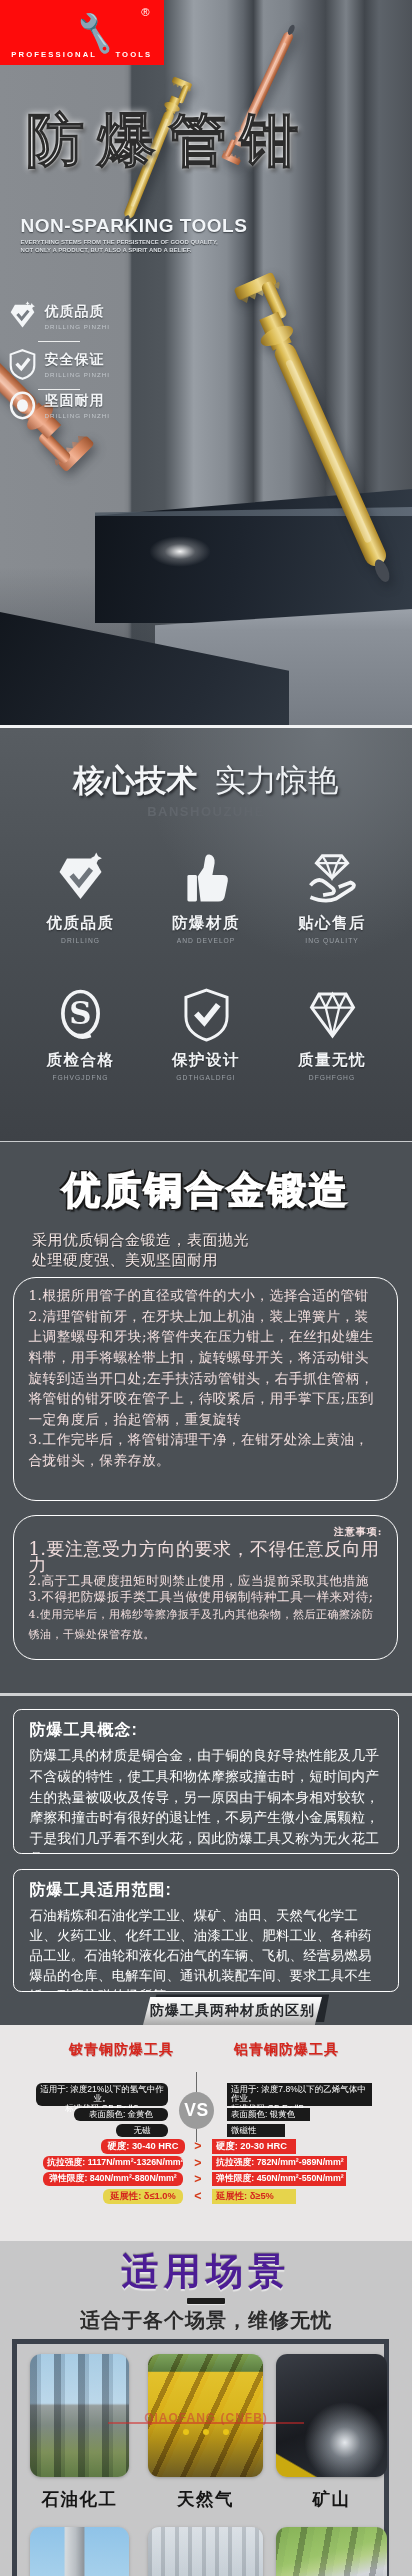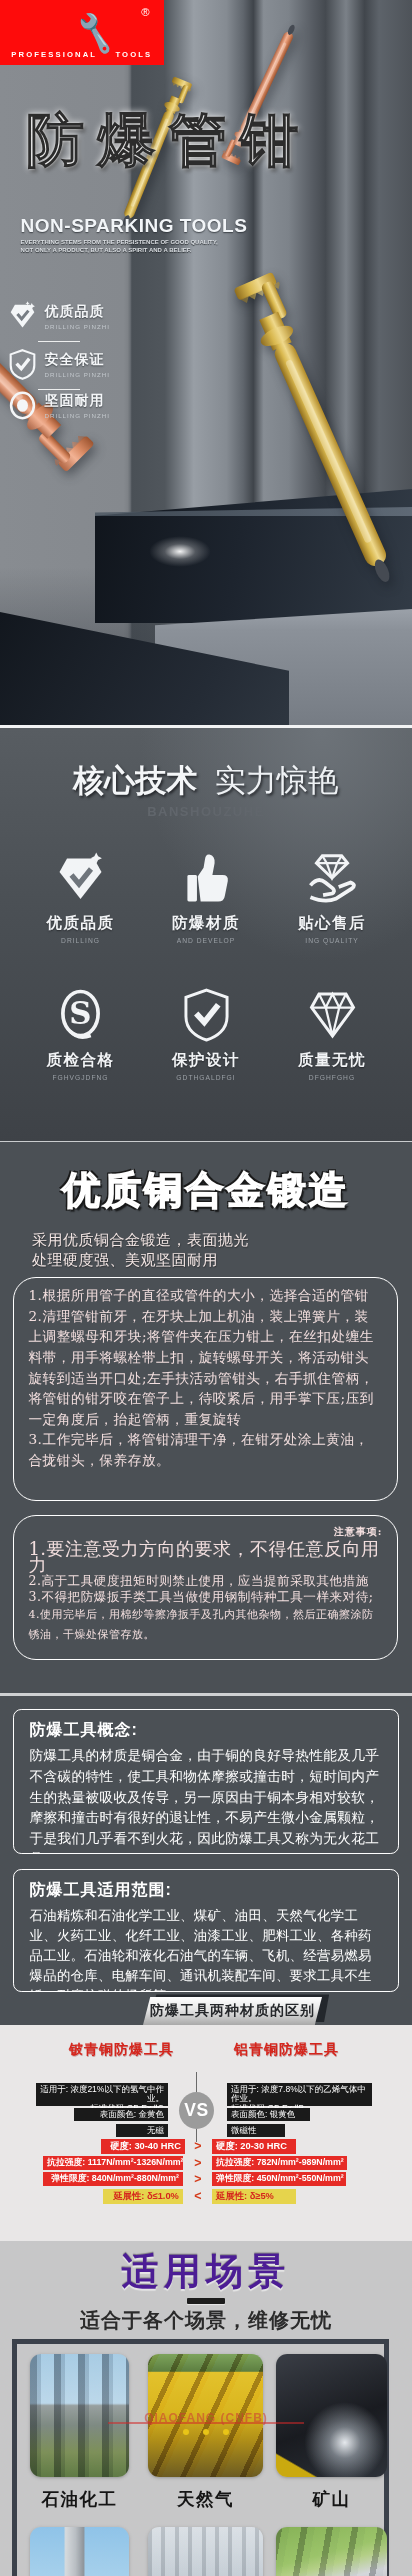--- a/index.html
+++ b/index.html
@@ -62,21 +62,21 @@
   .ribbon .front{position:absolute;left:0;top:0;width:179px;height:28px;background:linear-gradient(180deg,#ffffff 0%,#e6e6e6 45%,#a9a9a9 100%);clip-path:polygon(7.2px 0,100% 0,calc(100% - 7.2px) 100%,0 100%);display:flex;align-items:center;justify-content:center;font-size:14px;font-weight:bold;color:#26282b;letter-spacing:1px;}
 
   
   .compare{left:0;top:2025px;width:412px;height:216px;background:#e9e7e7;}
   .cmp-title{top:15.5px;width:129px;text-align:center;font-size:14px;font-weight:bold;color:#d5261d;letter-spacing:1px;text-shadow:0.5px 0.5px 0 rgba(120,0,0,.3);}
   .vline{left:196px;top:47px;width:1px;height:70px;background:#6a6a6a;}
   .vs-circle{left:179px;top:67px;width:35px;height:37px;border-radius:50%;background:#9b9b9b;display:flex;align-items:center;justify-content:center;font-size:17.5px;font-weight:bold;color:#ffffff;letter-spacing:0.5px;}
   .blk{background:#1a1a1a;color:#ffffff;font-size:8.5px;line-height:9.8px;padding:1.5px 4.1px;box-sizing:border-box;}
   .redr{background:#e62b26;color:#ffffff;font-size:9.3px;font-weight:bold;padding:1px 4.1px;box-sizing:border-box;white-space:nowrap;overflow:hidden;}
   .yelr{background:#e6d44c;color:#d5261d;font-size:9.3px;font-weight:bold;padding:1px 4.1px;box-sizing:border-box;white-space:nowrap;}
-  .ra{text-align:right;} .la{text-align:left;}
+  .ra{text-align:center;border-radius:6px;} .la{text-align:left;}
   .sym{width:15.5px;text-align:center;font-size:12.4px;font-weight:bold;color:#d43b1a;}
 
   
   .scenes{left:0;top:2241px;width:412px;height:493px;background:#c7c7c8;}
   .sc-title{left:0;top:6.2px;width:412px;text-align:center;font-size:37px;font-weight:bold;letter-spacing:5.2px;color:#4c1d95;text-shadow:0 1.5px 1px rgba(255,255,255,.55),0 -1px 1px rgba(0,0,0,.35);}
   .sc-dash{left:187px;top:57px;width:38px;height:6.2px;background:#1d1d1d;border-radius:1px;box-shadow:0 1px 1px rgba(255,255,255,.6);}
   .sc-sub{left:0;top:66px;width:412px;text-align:center;font-size:20px;font-weight:bold;color:#2b2b2b;letter-spacing:1px;}
   .sc-frame{left:12.4px;top:98px;width:377px;height:353px;border:5.2px solid #3b414b;box-sizing:border-box;}
   .photo{border-radius:11.3px;overflow:hidden;box-shadow:0 1px 3.1px rgba(60,60,60,.35);}
   .plabel{top:auto;font-size:17.5px;font-weight:bold;color:#151515;text-align:center;letter-spacing:1.5px;}

